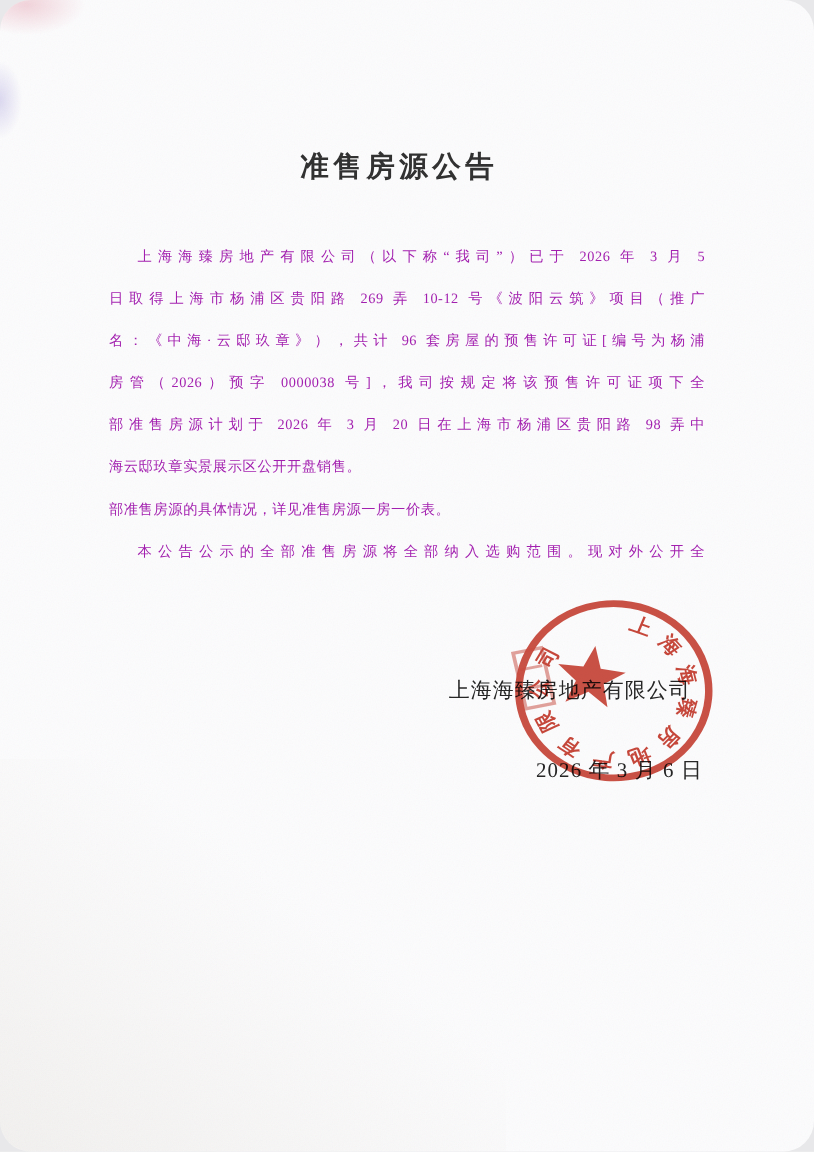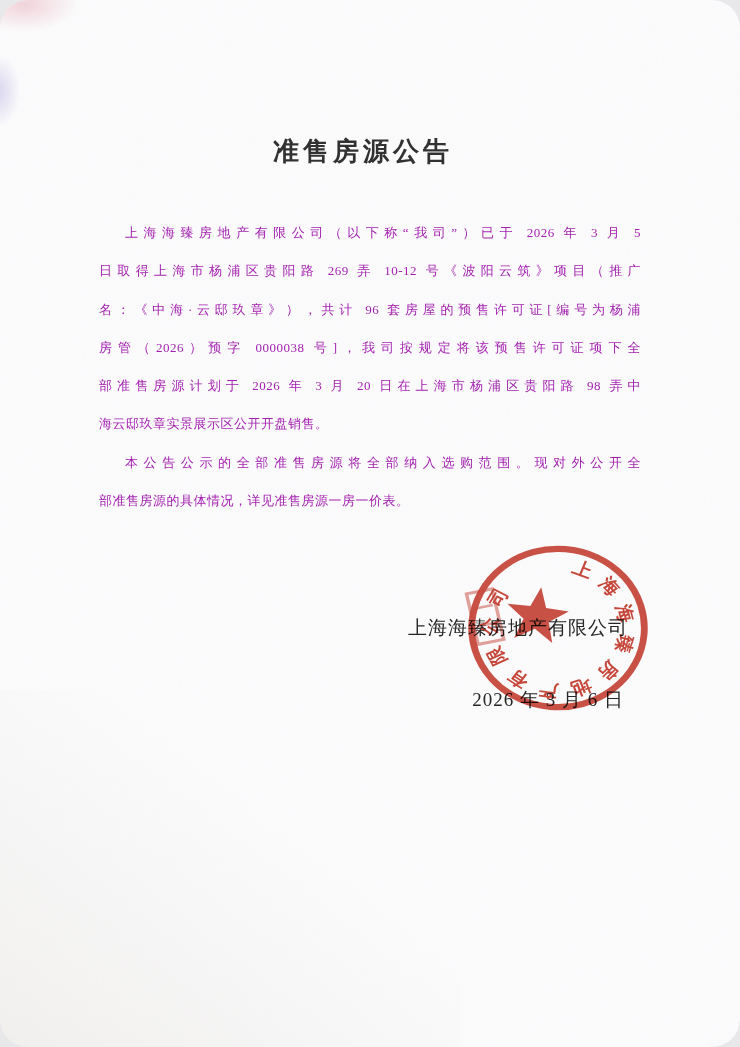--- a/index.html
+++ b/index.html
@@ -29,21 +29,21 @@
     text-align:justify;text-align-last:justify;letter-spacing:.5px;color:#a21caf;
   }
   .bline.indent{text-indent:2em;}
   .bline.para-end{text-align-last:left;}
 
   .signature{
     position:absolute;top:615px;right:112px;
     font-size:19px;letter-spacing:1px;color:#262626;z-index:2;margin-left:28px;
   }
   .doc-date{
-    position:absolute;top:687px;right:116px;
+    position:absolute;top:687px;right:101px;
     font-size:19px;letter-spacing:1px;color:#262626;z-index:2;
   }
   .stamp{
     position:absolute;left:461px;top:539px;width:194px;height:178px;
     z-index:3;mix-blend-mode:multiply;opacity:.92;
   }
   .watermark{
     position:absolute;right:3px;bottom:4px;
     font-family:"Liberation Sans","DejaVu Sans",sans-serif;
     font-size:21px;font-weight:bold;letter-spacing:.5px;
@@ -62,22 +62,22 @@
 
   <div class="doc-title">准售房源公告</div>
 
   <div class="body-block">
     <div class="bline indent">上海海臻房地产有限公司（以下称“我司”）已于 2026 年 3 月 5</div>
     <div class="bline">日取得上海市杨浦区贵阳路 269 弄 10-12 号《波阳云筑》项目（推广</div>
     <div class="bline">名：《中海·云邸玖章》），共计 96 套房屋的预售许可证[编号为杨浦</div>
     <div class="bline">房管（2026）预字 0000038 号]，我司按规定将该预售许可证项下全</div>
     <div class="bline">部准售房源计划于 2026 年 3 月 20 日在上海市杨浦区贵阳路 98 弄中</div>
     <div class="bline para-end">海云邸玖章实景展示区公开开盘销售。</div>
+    <div class="bline para-end">部准售房源的具体情况，详见准售房源一房一价表。</div>
     <div class="bline indent">本公告公示的全部准售房源将全部纳入选购范围。现对外公开全</div>
-    <div class="bline para-end">部准售房源的具体情况，详见准售房源一房一价表。</div>
   </div>
 
   <div class="signature">上海海臻房地产有限公司</div>
   <div class="doc-date">2026 年 3 月 6 日</div>
 
   <div class="stamp">
     <svg viewBox="0 0 200 200" width="100%" height="100%" preserveAspectRatio="none">
       <defs>
         <filter id="softblur" x="-10%" y="-10%" width="120%" height="120%">
           <feGaussianBlur stdDeviation="0.55"></feGaussianBlur>

